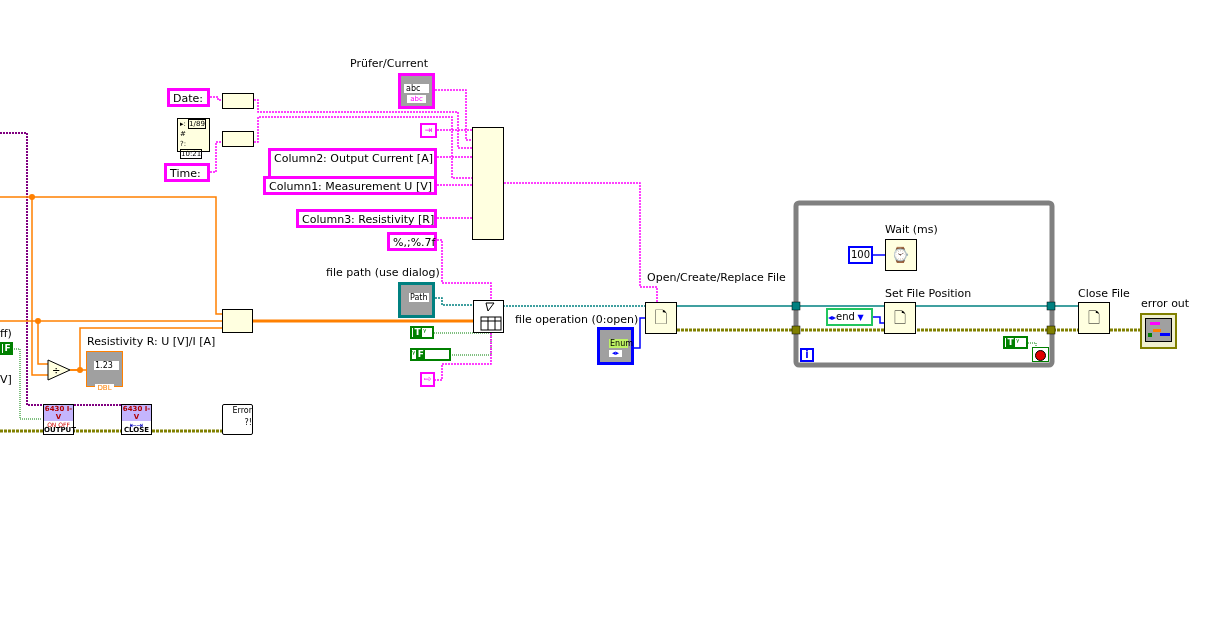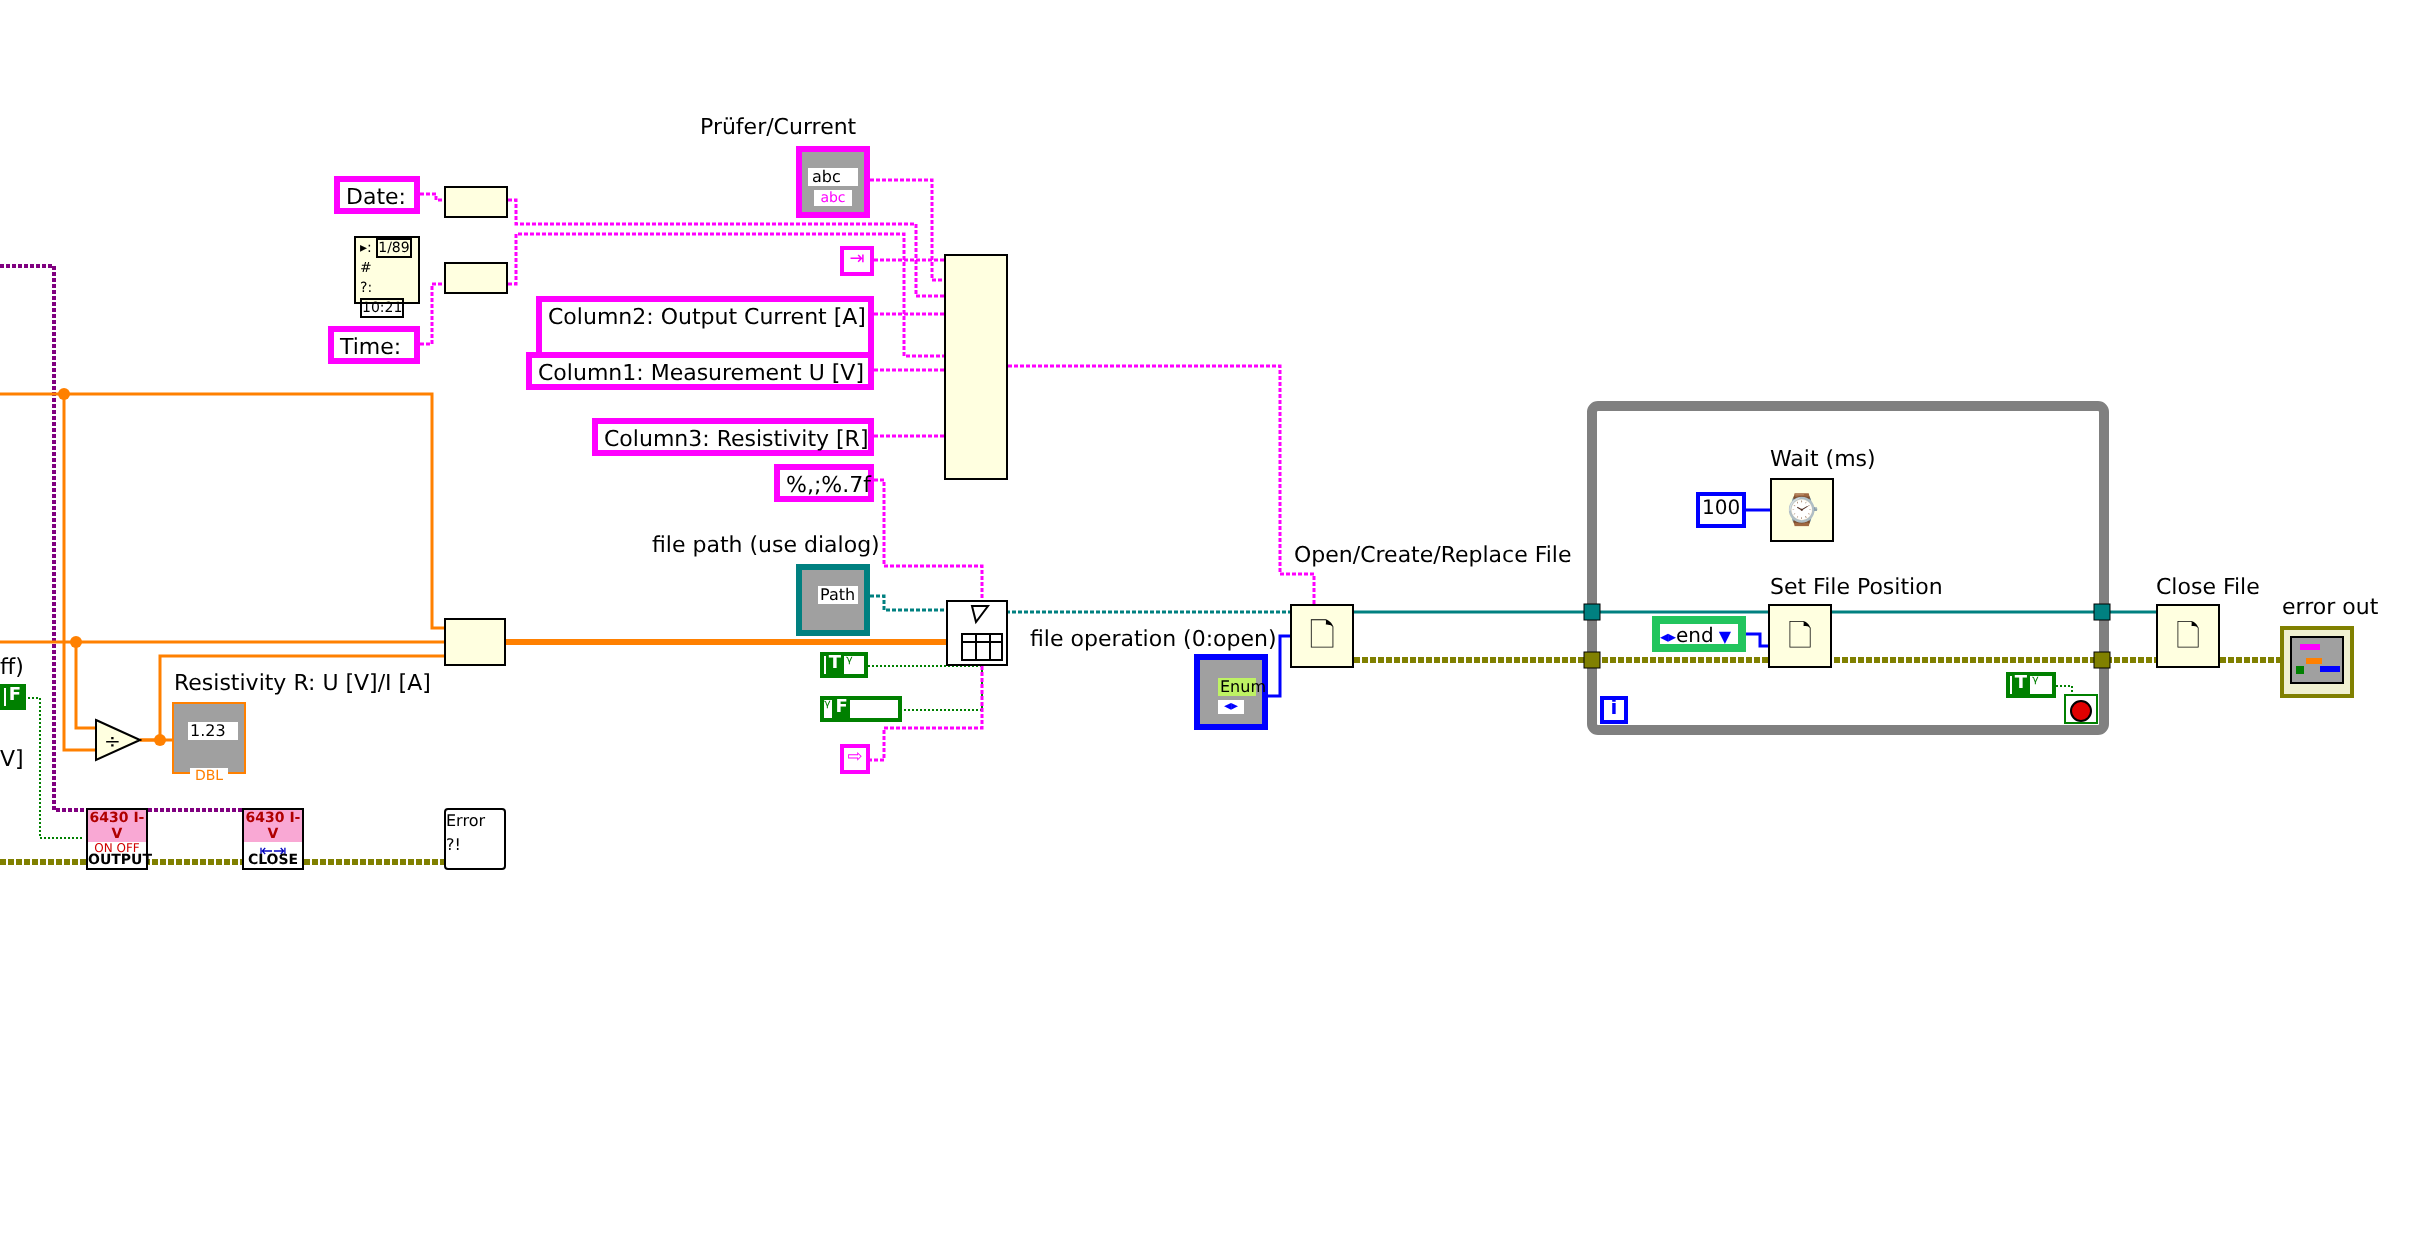--- a/index.html
+++ b/index.html
@@ -9,21 +9,21 @@
   .abs { position:absolute; }
   .label { position:absolute; font-size:11px; white-space:nowrap; color:#000; }
   .strconst { position:absolute; border:3px solid #ff00ff; background:#fff; font-size:11px;
               padding:0 3px; line-height:15px; white-space:nowrap; box-sizing:border-box; }
   .node { position:absolute; background:#ffffe0; border:1px solid #000; box-sizing:border-box; }
   .bool { position:absolute; border:2px solid #008000; background:#fff; box-sizing:border-box;
           height:13px; font-size:9px; line-height:9px; }
   .bool .blk { display:inline-block; background:#008000; color:#fff; font-weight:bold; width:9px; text-align:center; margin:0 1px; }
   .bool .t { color:#008000; }
   .vi { position:absolute; width:31px; height:31px; border:1px solid #000; background:#fff; box-sizing:border-box; }
-  .vi .hdr { background:#f9a8d4; color:#b00000; font-size:7px; line-height:8px; text-align:center; font-weight:bold; }
+  .vi .hdr { background:#c4b5fd; color:#b00000; font-size:7px; line-height:8px; text-align:center; font-weight:bold; }
   .vi .ftr { position:absolute; bottom:0; left:0; right:0; font-size:7px; line-height:8px; text-align:center; font-weight:bold; }
 </style>
 </head>
 <body>
 
 <svg class="wires" width="1214" height="630">
 
   <path d="M0,133 L27,133 L27,405 L42,405" stroke="#800080" stroke-width="2" stroke-dasharray="2,1" fill="none"></path>
   <path d="M74,405 L122,405" stroke="#800080" stroke-width="2" stroke-dasharray="2,1" fill="none"></path>
 
@@ -121,21 +121,21 @@
 <div class="vi" style="left:43px;top:404px;">
   <div class="hdr">6430 I-V</div>
   <div style="font-size:6px;color:#d00000;text-align:center;">ON OFF</div>
   <div class="ftr">OUTPUT</div>
 </div>
 <div class="vi" style="left:121px;top:404px;">
   <div class="hdr">6430 I-V</div>
   <div style="font-size:8px;color:#0000c0;text-align:center;">⇤⇥</div>
   <div class="ftr">CLOSE</div>
 </div>
-<div class="vi" style="left:222px;top:404px;font-size:8px;text-align:left;line-height:12px;border-radius:2px;">Error ?!</div>
+<div class="vi" style="left:222px;top:404px;font-size:8px;text-align:right;line-height:12px;border-radius:2px;">Error ?!</div>
 
 <div class="label" style="left:326px;top:266px;">file path (use dialog)</div>
 <div class="abs" style="left:398px;top:282px;width:37px;height:36px;border:3px solid #008080;background:#a0a0a0;box-sizing:border-box;">
   <div style="background:#fff;font-size:8px;margin:8px 3px 0 8px;padding-left:1px;">Path</div>
 </div>
 
 <div class="bool" style="left:410px;top:326px;width:24px;"><span class="blk">T</span><span class="t">ᵞ</span></div>
 <div class="bool" style="left:410px;top:348px;width:41px;"><span class="t">ᵞ</span><span class="blk">F</span></div>
 <div class="abs" style="left:420px;top:372px;width:15px;height:15px;border:2px solid #ff00ff;background:#fff;box-sizing:border-box;color:#ff00ff;font-size:9px;text-align:center;line-height:11px;">⇨</div>
 
@@ -156,21 +156,21 @@
 </div>
 
 <div class="label" style="left:647px;top:271px;">Open/Create/Replace File</div>
 <div class="node" style="left:645px;top:302px;width:32px;height:32px;font-size:16px;text-align:center;line-height:30px;">🗋</div>
 
 <div class="label" style="left:885px;top:223px;">Wait (ms)</div>
 <div class="abs" style="left:848px;top:246px;width:25px;height:18px;border:2px solid #0000ff;background:#fff;box-sizing:border-box;font-size:10px;line-height:14px;padding-left:1px;">100</div>
 <div class="node" style="left:885px;top:239px;width:32px;height:32px;font-size:15px;text-align:center;line-height:30px;">⌚</div>
 
 <div class="label" style="left:885px;top:287px;">Set File Position</div>
-<div class="abs" style="left:826px;top:308px;width:47px;height:18px;border:4px solid #22c55e;background:#fff;box-sizing:border-box;font-size:10px;line-height:14px;color:#000;">
+<div class="abs" style="left:826px;top:308px;width:47px;height:18px;border:2px solid #22c55e;background:#fff;box-sizing:border-box;font-size:10px;line-height:14px;color:#000;">
   <span style="color:#0000ff;font-size:8px;">◂▸</span><span>end</span><span style="color:#0000ff;font-size:8px;"> ▼</span>
 </div>
 <div class="node" style="left:884px;top:302px;width:32px;height:32px;font-size:15px;text-align:center;line-height:30px;">🗋</div>
 
 <div class="abs" style="left:800px;top:348px;width:14px;height:14px;border:2px solid #0000ff;background:#fff;box-sizing:border-box;color:#0000ff;font-size:10px;line-height:10px;text-align:center;font-weight:bold;">i</div>
 <div class="bool" style="left:1003px;top:336px;width:25px;"><span class="blk">T</span><span class="t">ᵞ</span></div>
 <div class="abs" style="left:1032px;top:347px;width:17px;height:15px;border:1px solid #008000;background:#fff;box-sizing:border-box;">
   <div style="width:9px;height:9px;border-radius:50%;background:#e00000;border:1px solid #000;margin:2px auto;"></div>
 </div>
 

